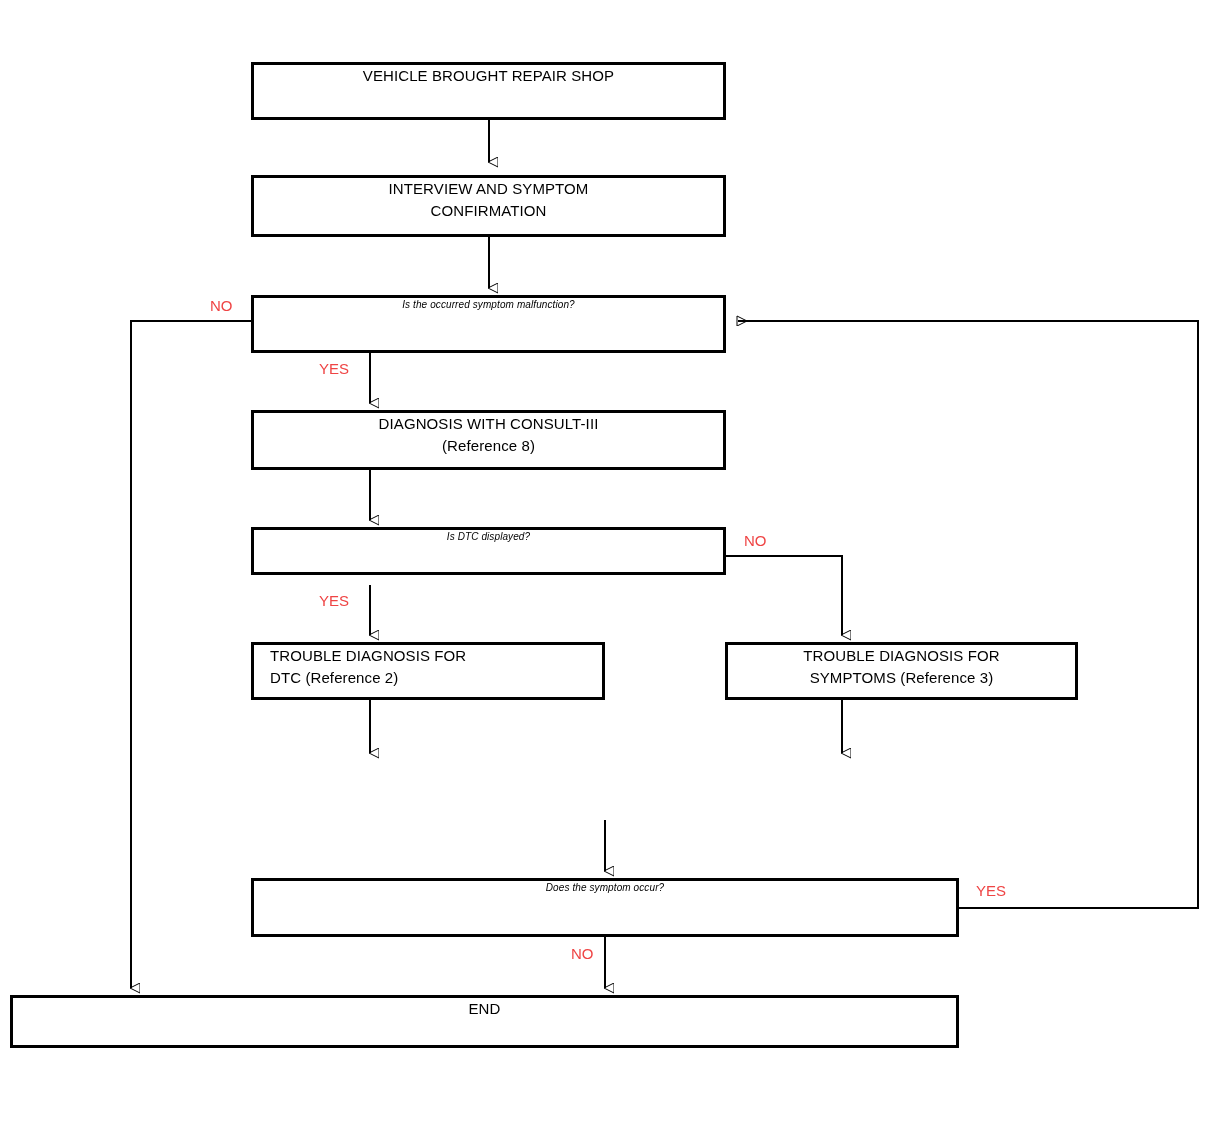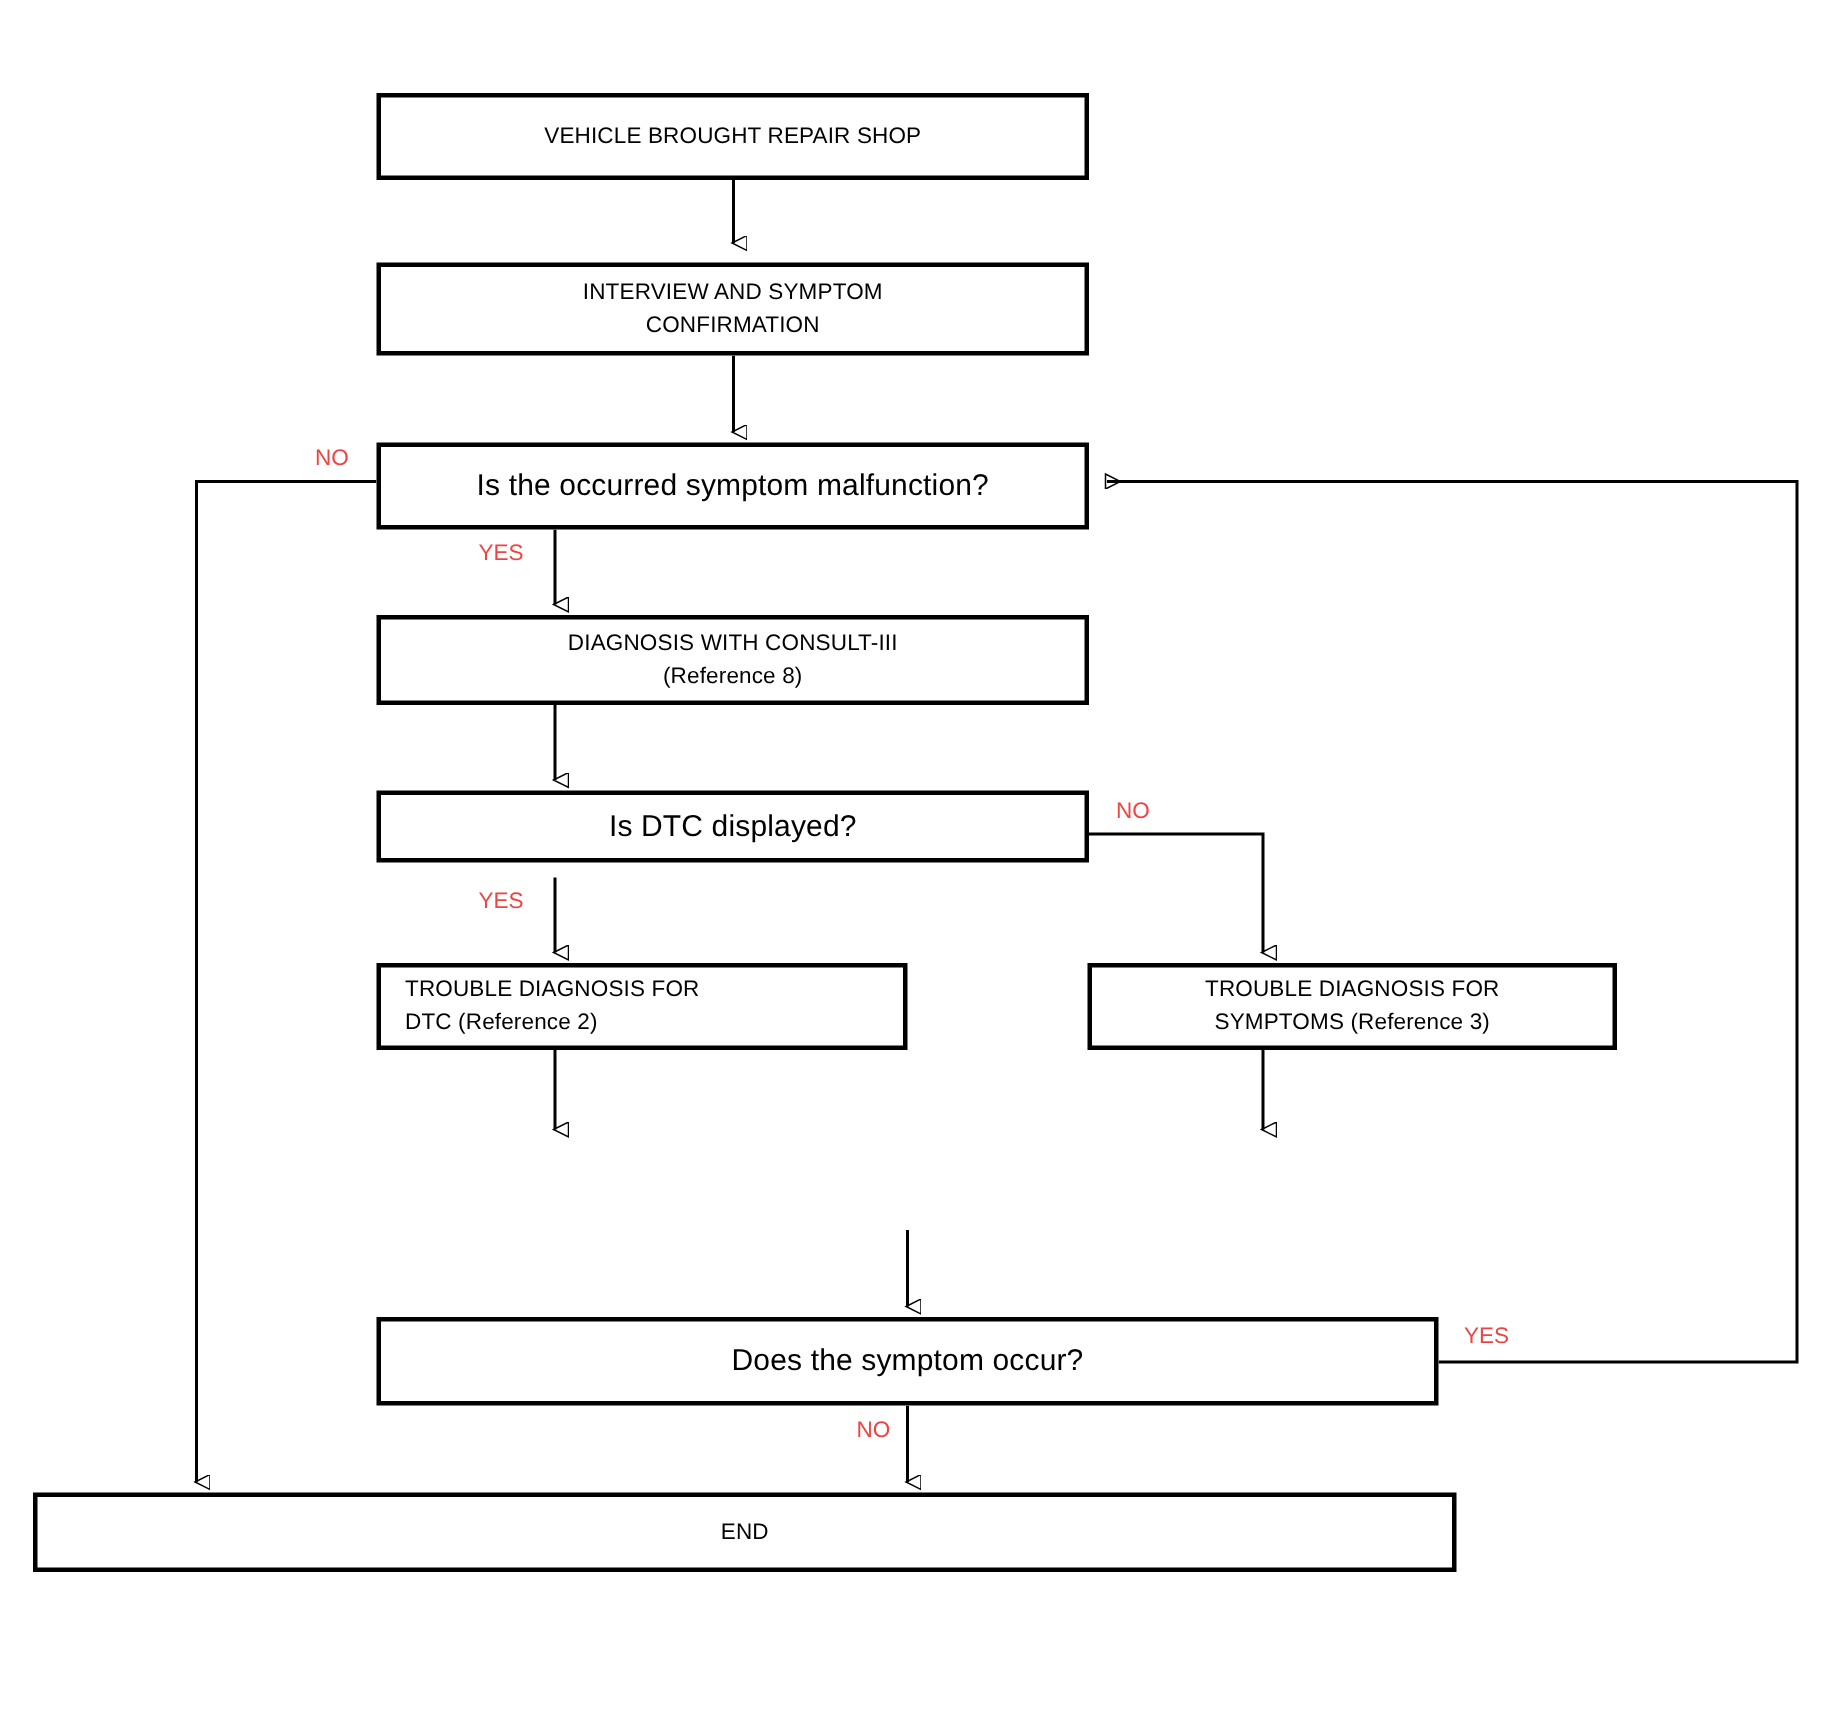--- a/index.html
+++ b/index.html
@@ -15,39 +15,38 @@
     background: #ffffff;
     font-family: "Liberation Sans", sans-serif;
     overflow: hidden;
   }
   .node {
     position: absolute;
     box-sizing: border-box;
     border: 3px solid #000000;
     background: #ffffff;
     display: flex;
-    align-items: center;
     justify-content: center;
     text-align: center;
     color: #000000;
     font-size: 15px;
     line-height: 1.45;
     letter-spacing: 0.1px;
   }
   .node.left-align {
     justify-content: flex-start;
     text-align: left;
     padding-left: 16px;
   }
   .node .label {
     display: block;
     white-space: pre-line;
   }
   .caps { font-size: 15px; }
-  .sentence { font-size: 20px; }
+  .sentence { font-size: 10px; font-style: italic; }
 
   .edge-label {
     position: absolute;
     font-size: 15px;
     color: #ef4444;
     font-family: "Liberation Sans", sans-serif;
     white-space: nowrap;
     line-height: 1;
   }
   svg.wires {
@@ -134,21 +133,21 @@
   <div class="node caps" style="left:725px; top:642px; width:353px; height:58px;">
     <span class="label">TROUBLE DIAGNOSIS FOR
 SYMPTOMS (Reference 3)</span>
   </div>
 
 
   <div class="node sentence" style="left:251px; top:878px; width:708px; height:59px;">
     <span class="label">Does the symptom occur?</span>
   </div>
 
-  <div class="node caps" style="left:10px; top:995px; width:949px; height:53px;margin-left:12px;">
+  <div class="node caps" style="left:10px; top:995px; width:949px; height:53px;">
     <span class="label">END</span>
   </div>
 
   <div class="edge-label" style="left:210px; top:298px;"><span>NO</span></div>
 
   <div class="edge-label" style="left:319px; top:361px;"><span>YES</span></div>
 
   <div class="edge-label" style="left:319px; top:593px;"><span>YES</span></div>
 
   <div class="edge-label" style="left:744px; top:533px;"><span>NO</span></div>

